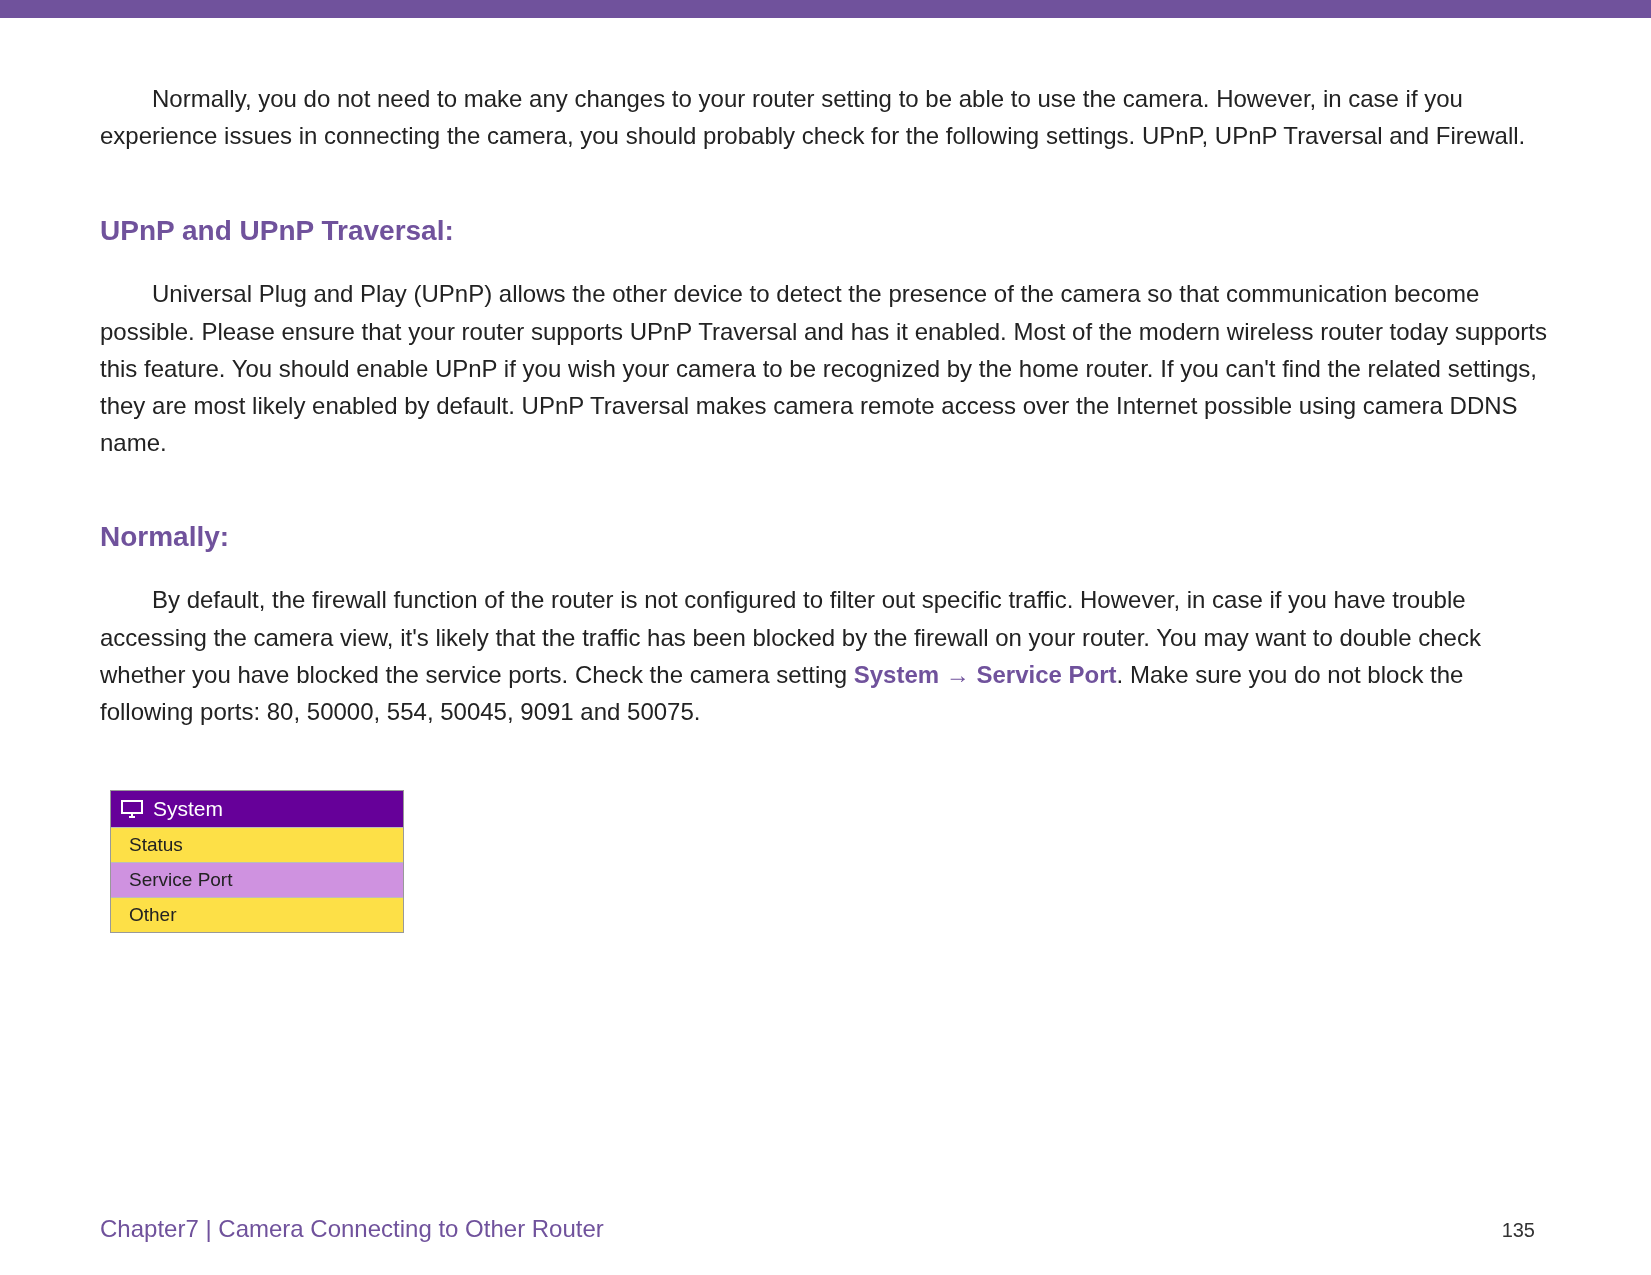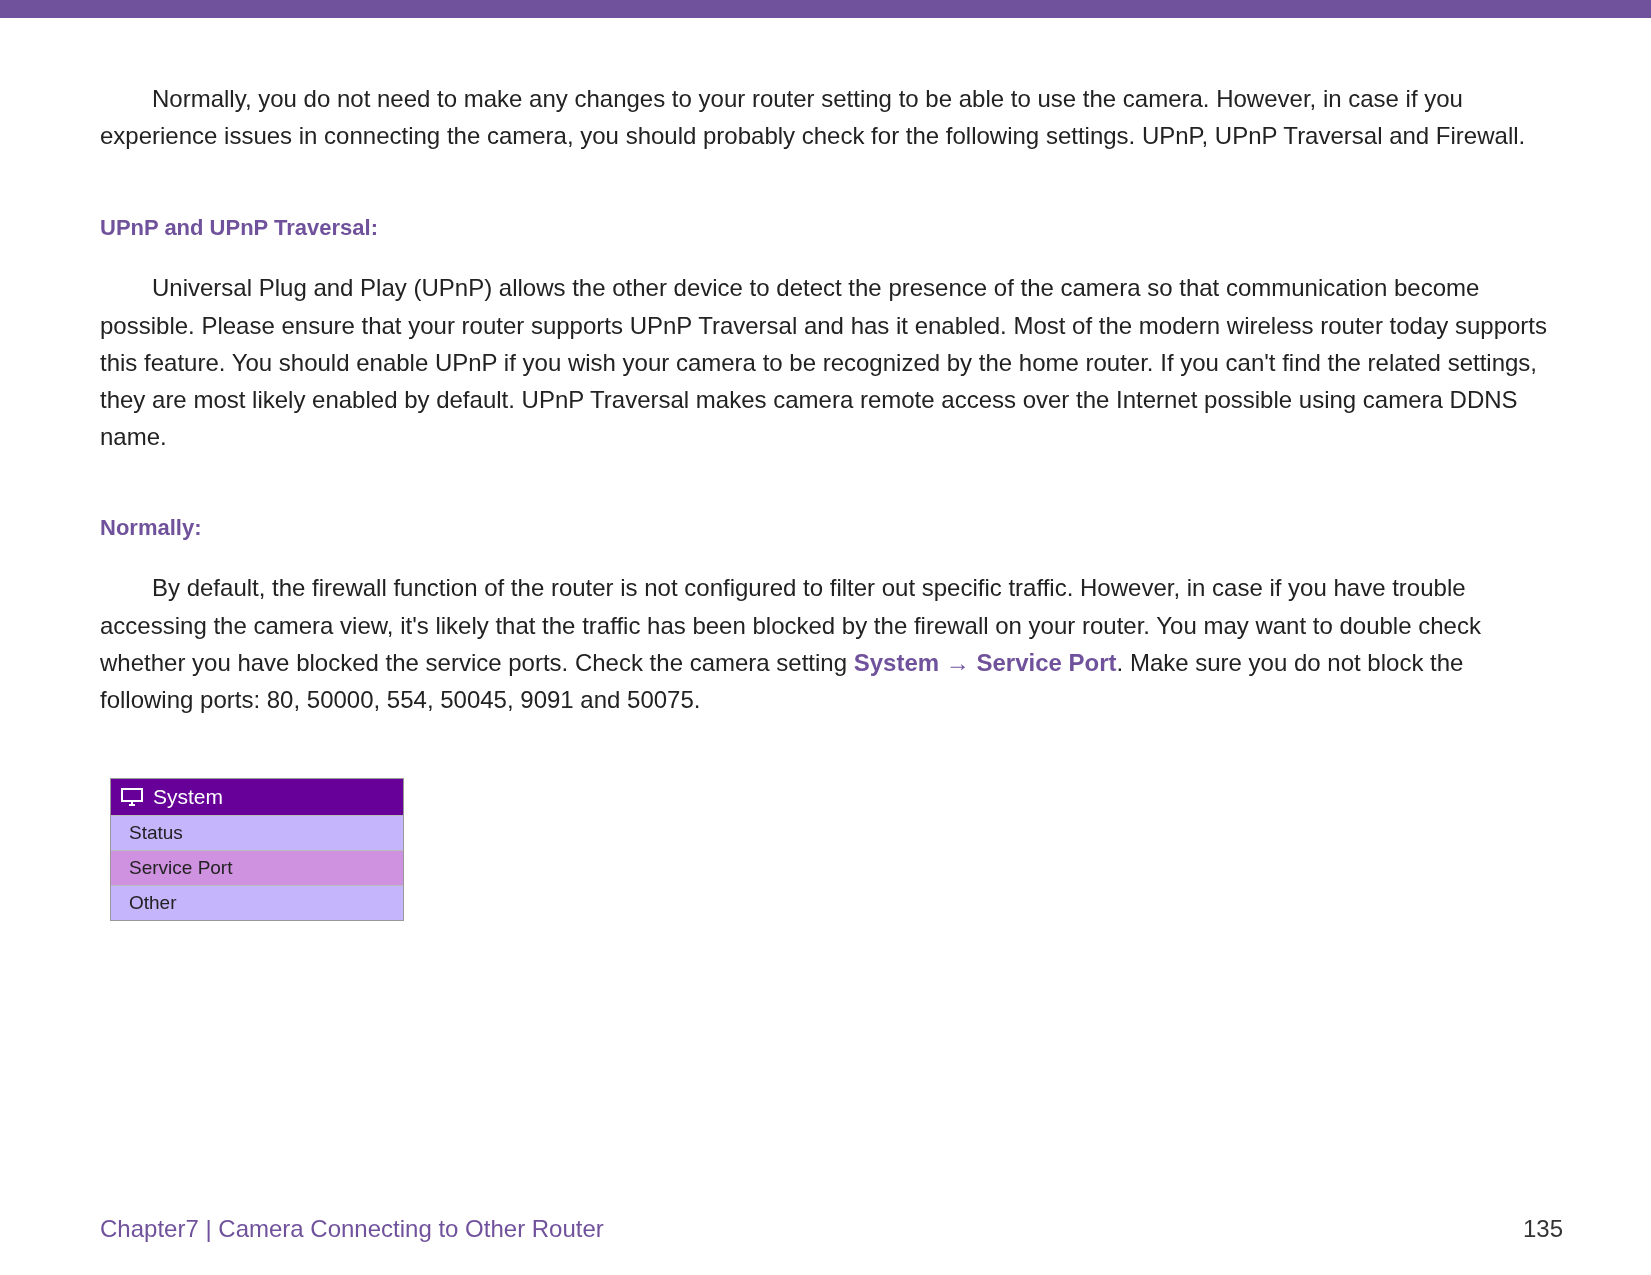--- a/index.html
+++ b/index.html
@@ -1,33 +1,33 @@
 <!DOCTYPE html>
 <html><head>
 <meta charset="utf-8">
 <style>
   * { margin: 0; padding: 0; box-sizing: border-box; }
   html, body { width: 1651px; height: 1275px; font-family: "Segoe UI", Arial, sans-serif; background: #fff; }
   .topbar { background: #70529c; height: 18px; width: 100%; }
   .page { padding: 62px 100px 0 100px; position: relative; height: calc(100% - 18px); }
   .intro { font-size: 24px; line-height: 1.55; color: #222; text-indent: 52px; margin-bottom: 61px; }
-  .section-heading { color: #70529c; font-size: 22px; font-weight: 600; margin-bottom: 28px; }
+  .section-heading { color: #70529c; font-size: 28px; font-weight: 600; margin-bottom: 28px; }
   .section-body { font-size: 24px; line-height: 1.55; color: #222; text-indent: 52px; margin-bottom: 60px; }
   .inline-link { color: #70529c; font-weight: 600; }
   .arrow { color: #70529c; font-weight: 600; }
 
   .menu-box { width: 294px; border: 1px solid #999; margin-top: 10px; margin-left: 10px; }
   .menu-header { background: #660099; color: #fff; display: flex; align-items: center; padding: 6px 10px; font-size: 21px; }
   .menu-header svg { margin-right: 10px; }
-  .menu-row { padding: 6px 18px; font-size: 19px; color: #222; border-top: 1px solid #bbb; background: #c4b5fd; }
+  .menu-row { padding: 6px 18px; font-size: 19px; color: #222; border-top: 1px solid #bbb; background: #fde047; }
   .menu-row.selected { background: #cf92e0; }
 
-  .footer { position: absolute; bottom: 32px; left: 100px; right: 88px; display: flex; justify-content: space-between; align-items: baseline; }
+  .footer { position: absolute; bottom: 32px; left: 100px; right: 116px; display: flex; justify-content: space-between; align-items: baseline; }
   .footer-left { color: #70529c; font-size: 24px; }
-  .footer-right { color: #333; font-size: 24px; }
+  .footer-right { color: #333; font-size: 20px; }
 </style>
 </head>
 <body>
 
 <div class="topbar"></div>
 
 <div class="page">
 
   <p class="intro">Normally, you do not need to make any changes to your router setting to be able to use the camera. However, in case if you experience issues in connecting the camera, you should probably check for the following settings. UPnP, UPnP Traversal and Firewall.</p>
 

